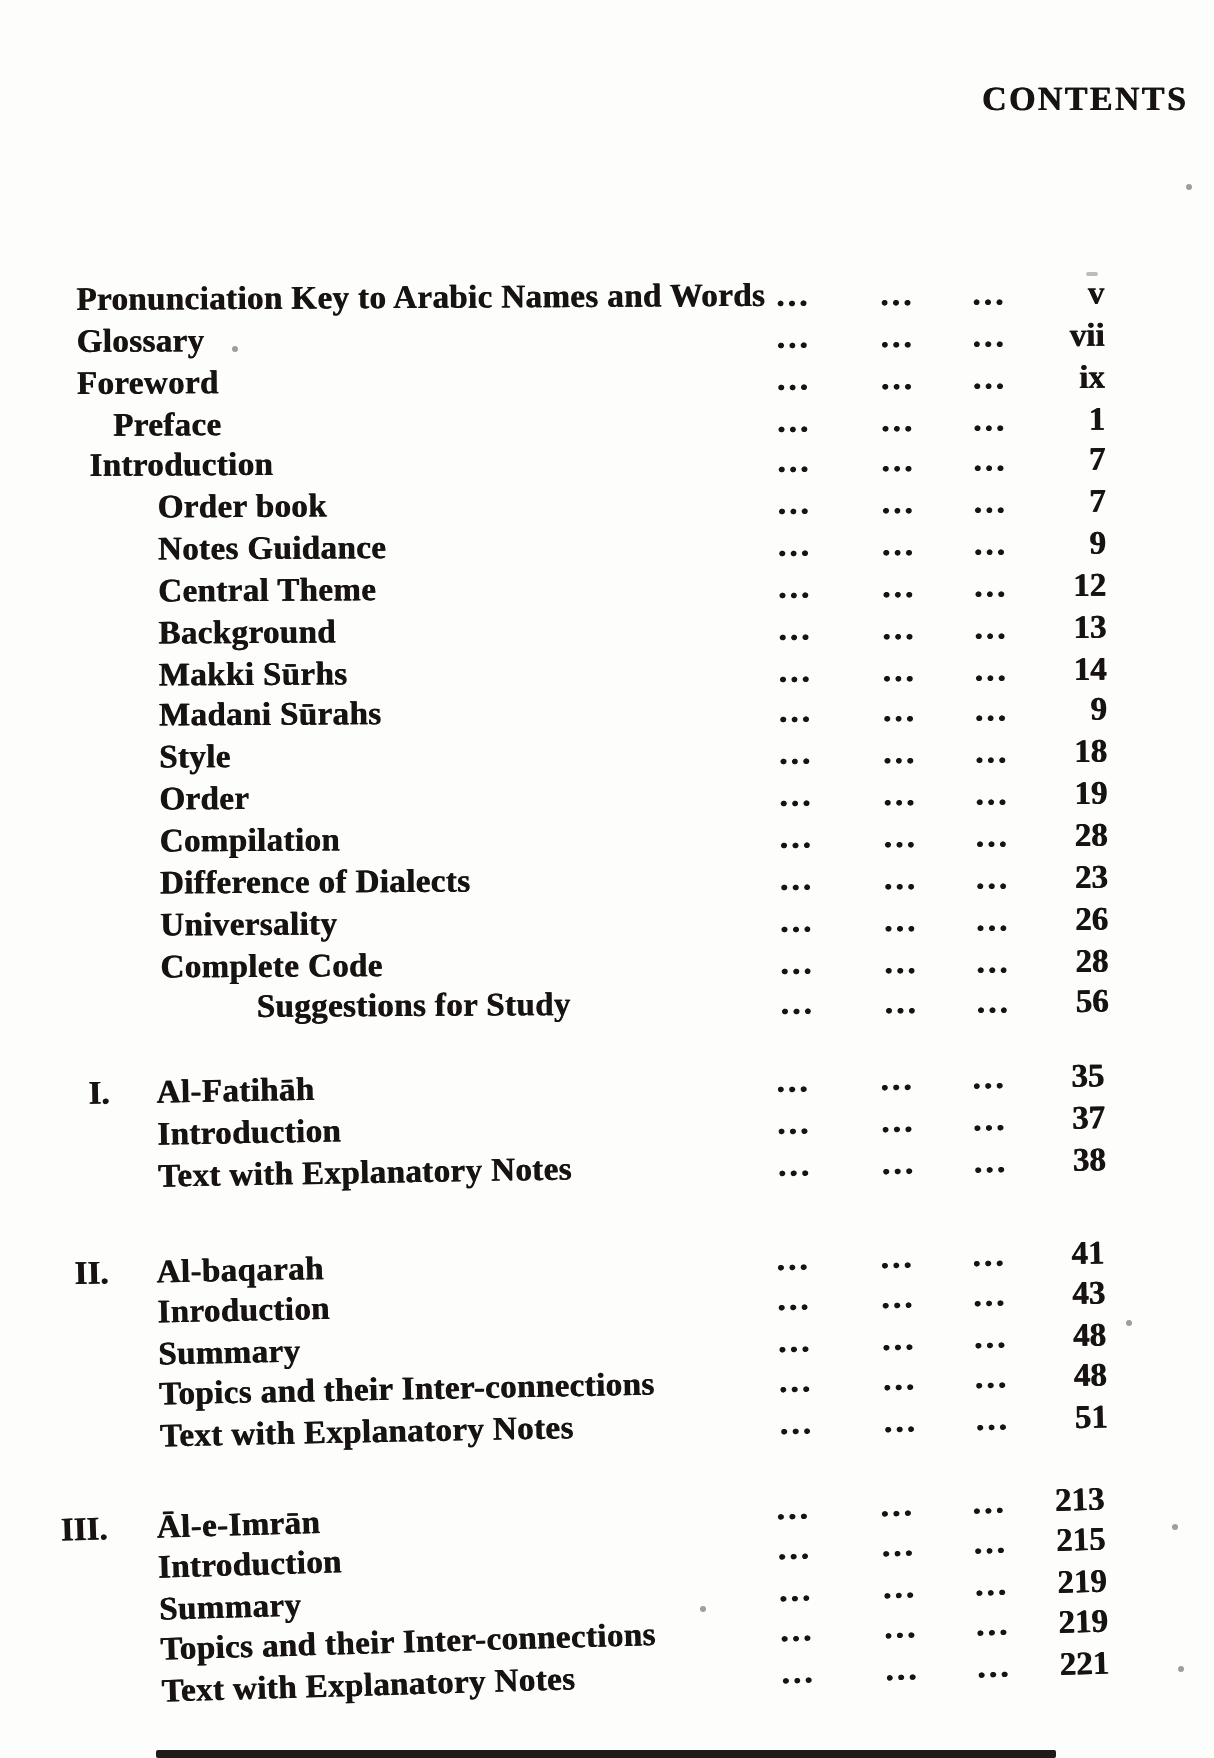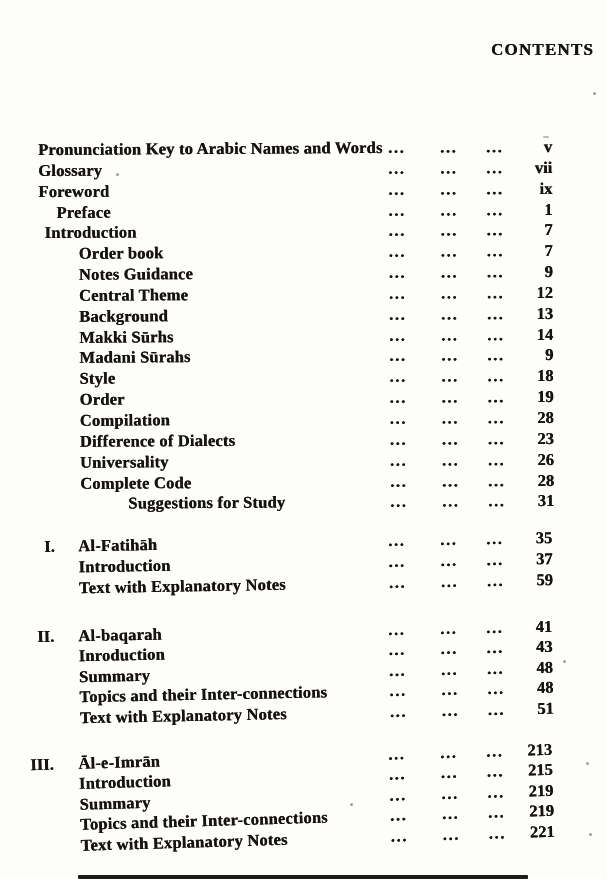--- a/index.html
+++ b/index.html
@@ -198,21 +198,21 @@
     <span class="dots d3">...</span>
     <span class="pg">28</span>
   </div>
 
   <div class="row">
 
     <span class="lbl" style="left: 78px; margin-left: 48px;">Suggestions for Study</span>
     <span class="dots d1">...</span>
     <span class="dots d2">...</span>
     <span class="dots d3">...</span>
-    <span class="pg">31</span>
+    <span class="pg">56</span>
   </div>
 </div>
   <div class="block sec1">
   <div class="row">
     <span class="numeral">I.</span>
     <span class="lbl" style="left: 78px;">Al-Fatihāh</span>
     <span class="dots d1">...</span>
     <span class="dots d2">...</span>
     <span class="dots d3">...</span>
     <span class="pg">35</span>
@@ -226,21 +226,21 @@
     <span class="dots d3">...</span>
     <span class="pg">37</span>
   </div>
 
   <div class="row">
 
     <span class="lbl" style="left: 78px;">Text with Explanatory Notes</span>
     <span class="dots d1">...</span>
     <span class="dots d2">...</span>
     <span class="dots d3">...</span>
-    <span class="pg">59</span>
+    <span class="pg">38</span>
   </div>
 </div>
   <div class="block sec2">
   <div class="row">
     <span class="numeral">II.</span>
     <span class="lbl" style="left: 78px;">Al-baqarah</span>
     <span class="dots d1">...</span>
     <span class="dots d2">...</span>
     <span class="dots d3">...</span>
     <span class="pg">41</span>

